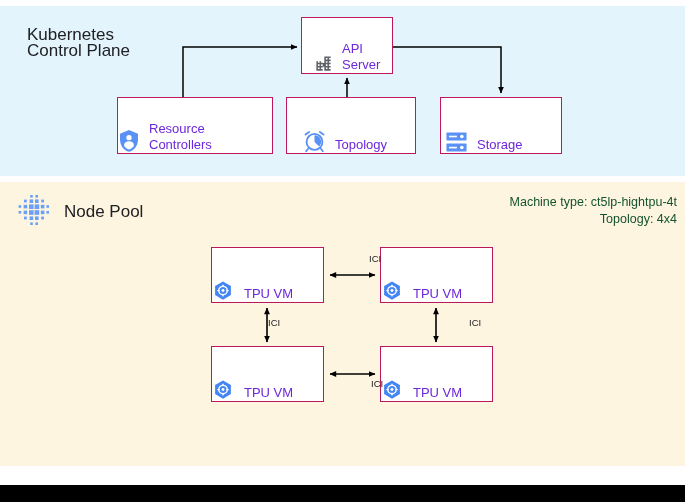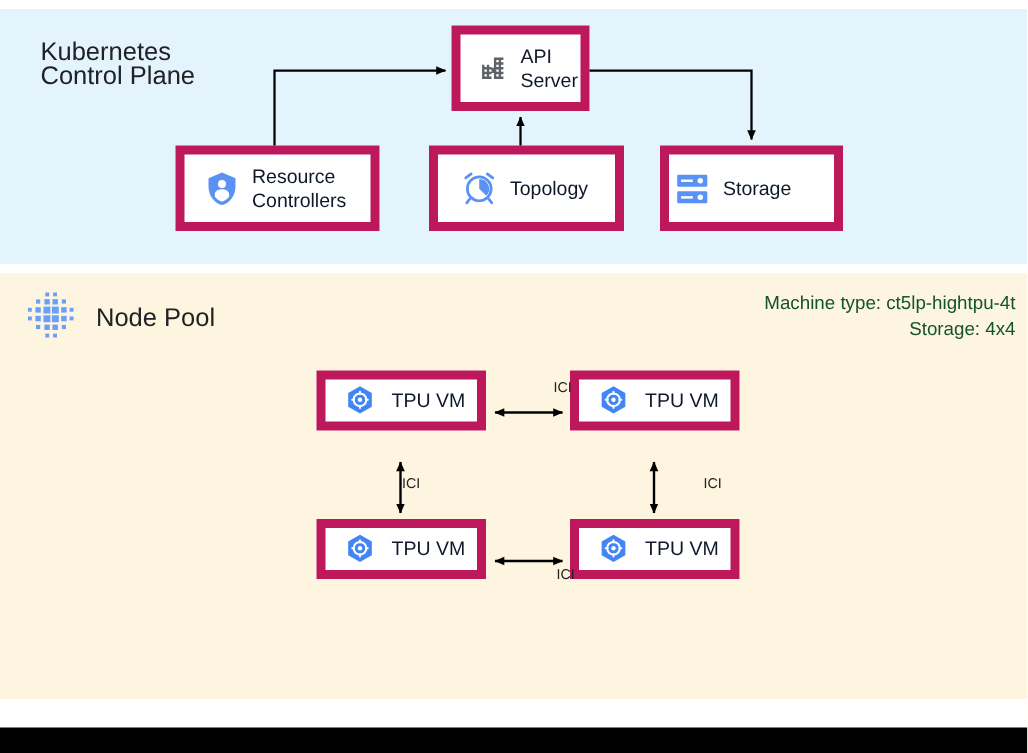--- a/index.html
+++ b/index.html
@@ -74,26 +74,26 @@
     color: #14532d;
     font-size: 12.5px;
     line-height: 17px;
   }
 
   
   .box {
     position: absolute;
     box-sizing: border-box;
     background: #ffffff;
-    border: 6px solid #be185d;
+    border: 1px solid #be185d;
     display: flex;
-    align-items: center;
+    align-items: flex-end;
     justify-content: center;
     gap: 9px;
-    color: #0f172a;
+    color: #6d28d9;
     font-size: 13px;
     line-height: 16px;
   }
   .box .lbl {
     white-space: pre-line;
     text-align: left;
   }
   .icon-wrap {
     display: block;
     flex: 0 0 auto;
@@ -105,24 +105,23 @@
     left: 301px;
     top: 17px;
     width: 92px;
     height: 57px;
     justify-content: flex-start;
     padding-left: 12px;
   }
   #box-resource-controllers {
     left: 117px;
     top: 97px;
-    width: 136px;
+    width: 156px;
     height: 57px;
     justify-content: flex-start;
-    padding-left: 14px;
   }
   #box-scheduler {
     left: 286px;
     top: 97px;
     width: 130px;
     height: 57px;
     justify-content: flex-start;
     padding-left: 16px;
   }
   #box-storage {
@@ -130,23 +129,22 @@
     top: 97px;
     width: 122px;
     height: 57px;
     justify-content: flex-start;
     padding-left: 4px;
   }
 
   
   .tpu-box {
     width: 113px;
-    height: 40px;
-    justify-content: flex-start;
-    padding-left: 12px;
+    height: 56px;
+    justify-content: flex-start;
     gap: 10px;
   }
   #tpu-vm-0 { left: 211px; top: 247px; }
   #tpu-vm-1 { left: 380px; top: 247px; }
   #tpu-vm-2 { left: 211px; top: 346px; }
   #tpu-vm-3 { left: 380px; top: 346px; }
 
   
   #connectors {
     position: absolute;
@@ -267,21 +265,21 @@
         <rect x="16.2" y="28.4" width="2.6" height="2.6"></rect>
         <rect x="21.4" y="28.4" width="2.6" height="2.6"></rect>
       </g>
     </svg>
   </span>
 
   <div class="section-title" id="node-pool-title">Node Pool</div>
 
   <div id="node-pool-meta">
     <div>Machine type: ct5lp-hightpu-4t</div>
-    <div>Storage: 4x4</div>
+    <div>Topology: 4x4</div>
   </div>
 
   <div class="box tpu-box" id="tpu-vm-0">
     <span class="icon-wrap">
       <svg width="22" height="22" viewBox="0 0 24 24">
         <path fill="#4285f4" d="M12 1.6l8.6 4.96v9.92L12 21.44 3.4 16.48V6.56L12 1.6z"></path>
         <circle cx="12" cy="11.5" r="4.6" fill="none" stroke="#ffffff" stroke-width="1.5"></circle>
         <circle cx="12" cy="11.5" r="1.6" fill="#ffffff"></circle>
         <g stroke="#ffffff" stroke-width="1.4" stroke-linecap="round">
           <path d="M12 5.6v1.6"></path>

